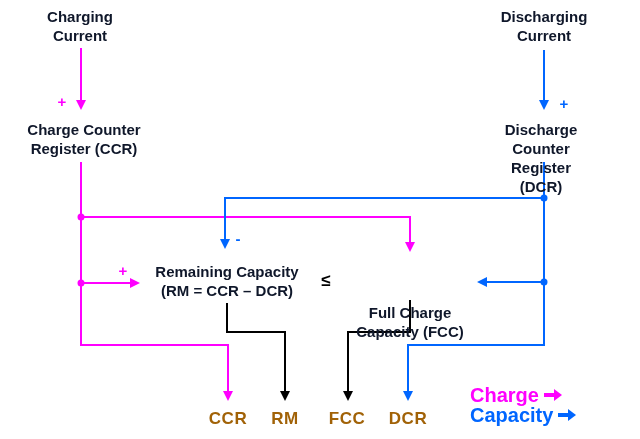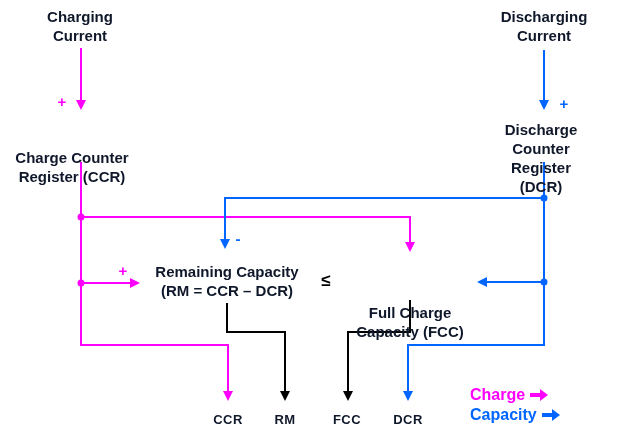--- a/index.html
+++ b/index.html
@@ -35,36 +35,36 @@
     position: absolute;
     transform: translate(-50%,-50%);
     font-weight: bold;
     font-size: 17px;
     color: #000000;
   }
   .out-label {
     position: absolute;
     transform: translate(-50%,-50%);
     font-weight: bold;
-    font-size: 13px;
-    color: #0f172a;
+    font-size: 17px;
+    color: #a16207;
     letter-spacing: 0.5px;
   }
   #legend {
     position: absolute;
     left: 470px;
     top: 385px;
   }
   .legend-row {
     display: flex;
     align-items: center;
     gap: 5px;
     height: 20px;
     font-weight: bold;
-    font-size: 16px;
+    font-size: 20px;
   }
   .legend-arrow { display: block; }
 </style>
 </head>
 <body>
 
 <div id="stage">
 
   <svg id="wires" width="640" height="439" viewBox="0 0 640 439">
     <defs>
@@ -96,21 +96,21 @@
     <path d="M227 303 V332 H285 V399" stroke="#000000" stroke-width="2" fill="none" marker-end="url(#ah-k)"></path>
     <path d="M410 300 V332 H348 V399" stroke="#000000" stroke-width="2" fill="none" marker-end="url(#ah-k)"></path>
   </svg>
 
   <div class="node" style="left:80px; top:7px;">Charging
 Current</div>
 
   <div class="node" style="left:544px; top:7px;">Discharging
 Current</div>
 
-  <div class="node" style="left:72px; top:120px;margin-top:28px;">Charge Counter
+  <div class="node" style="left:84px; top:120px;">Charge Counter
 Register (CCR)</div>
 
   <div class="node" style="left:541px; top:120px;">Discharge Counter
 Register (DCR)</div>
 
   <div class="node" style="left:227px; top:262px;">Remaining Capacity
 (RM = CCR – DCR)</div>
 
   <div class="node" style="left:410px; top:262px;margin-top:41px;">Full Charge
 Capacity (FCC)</div>

